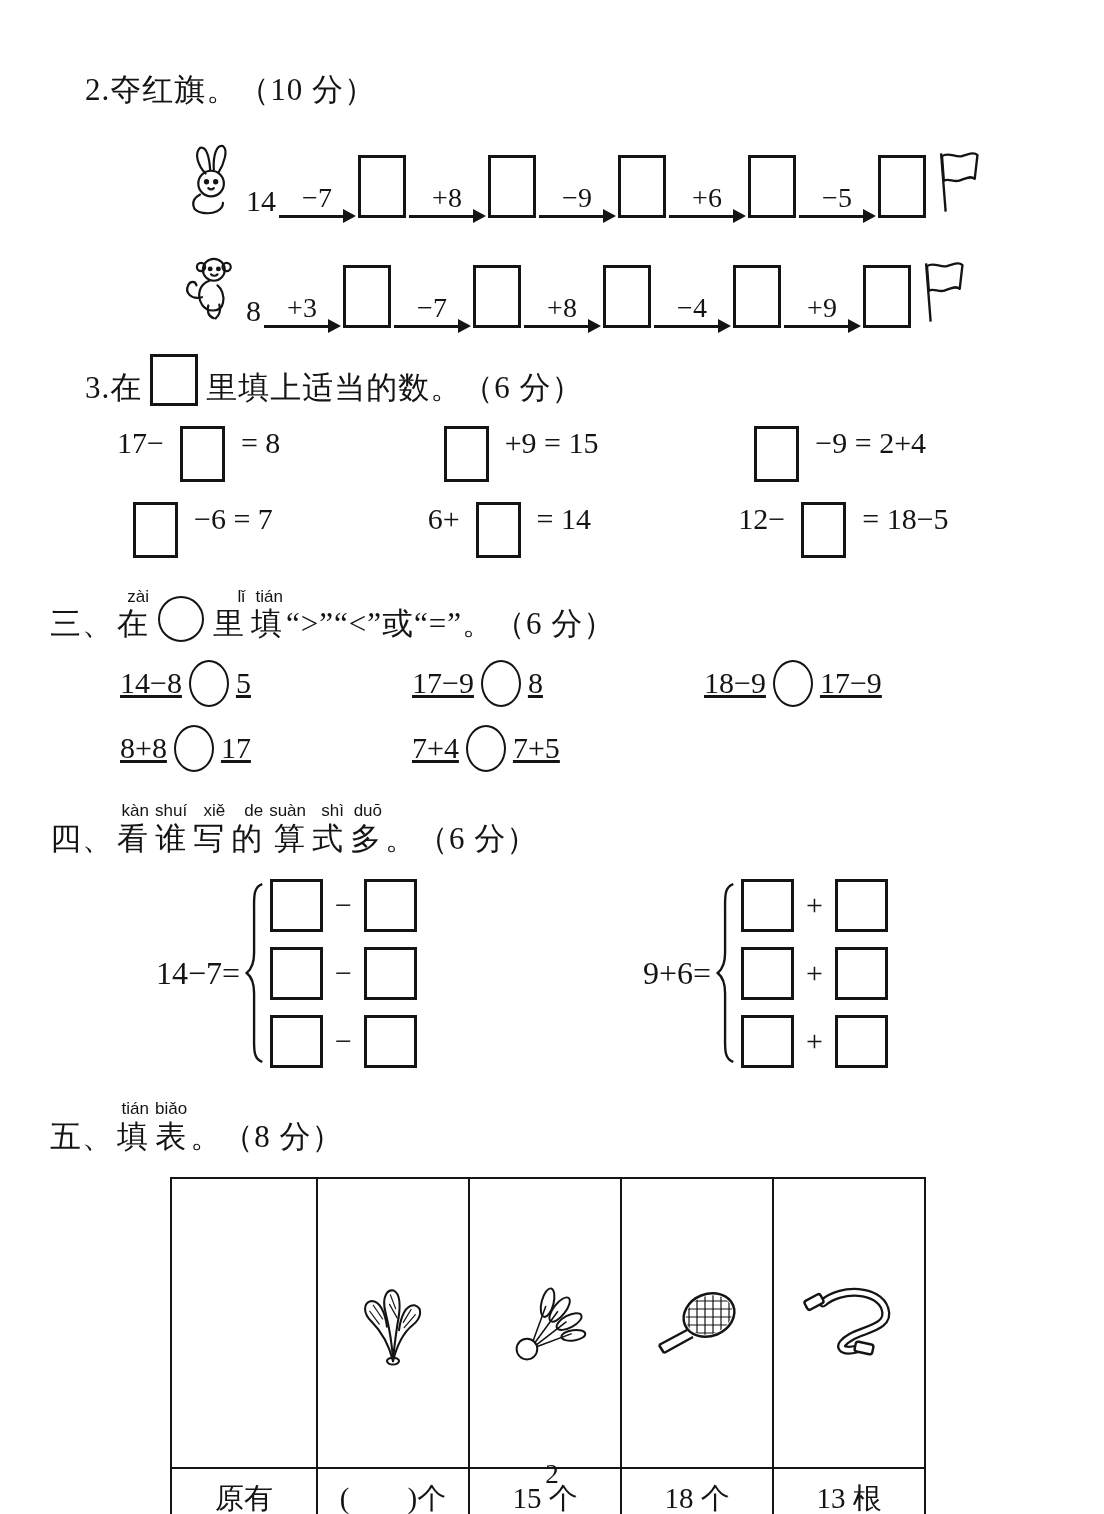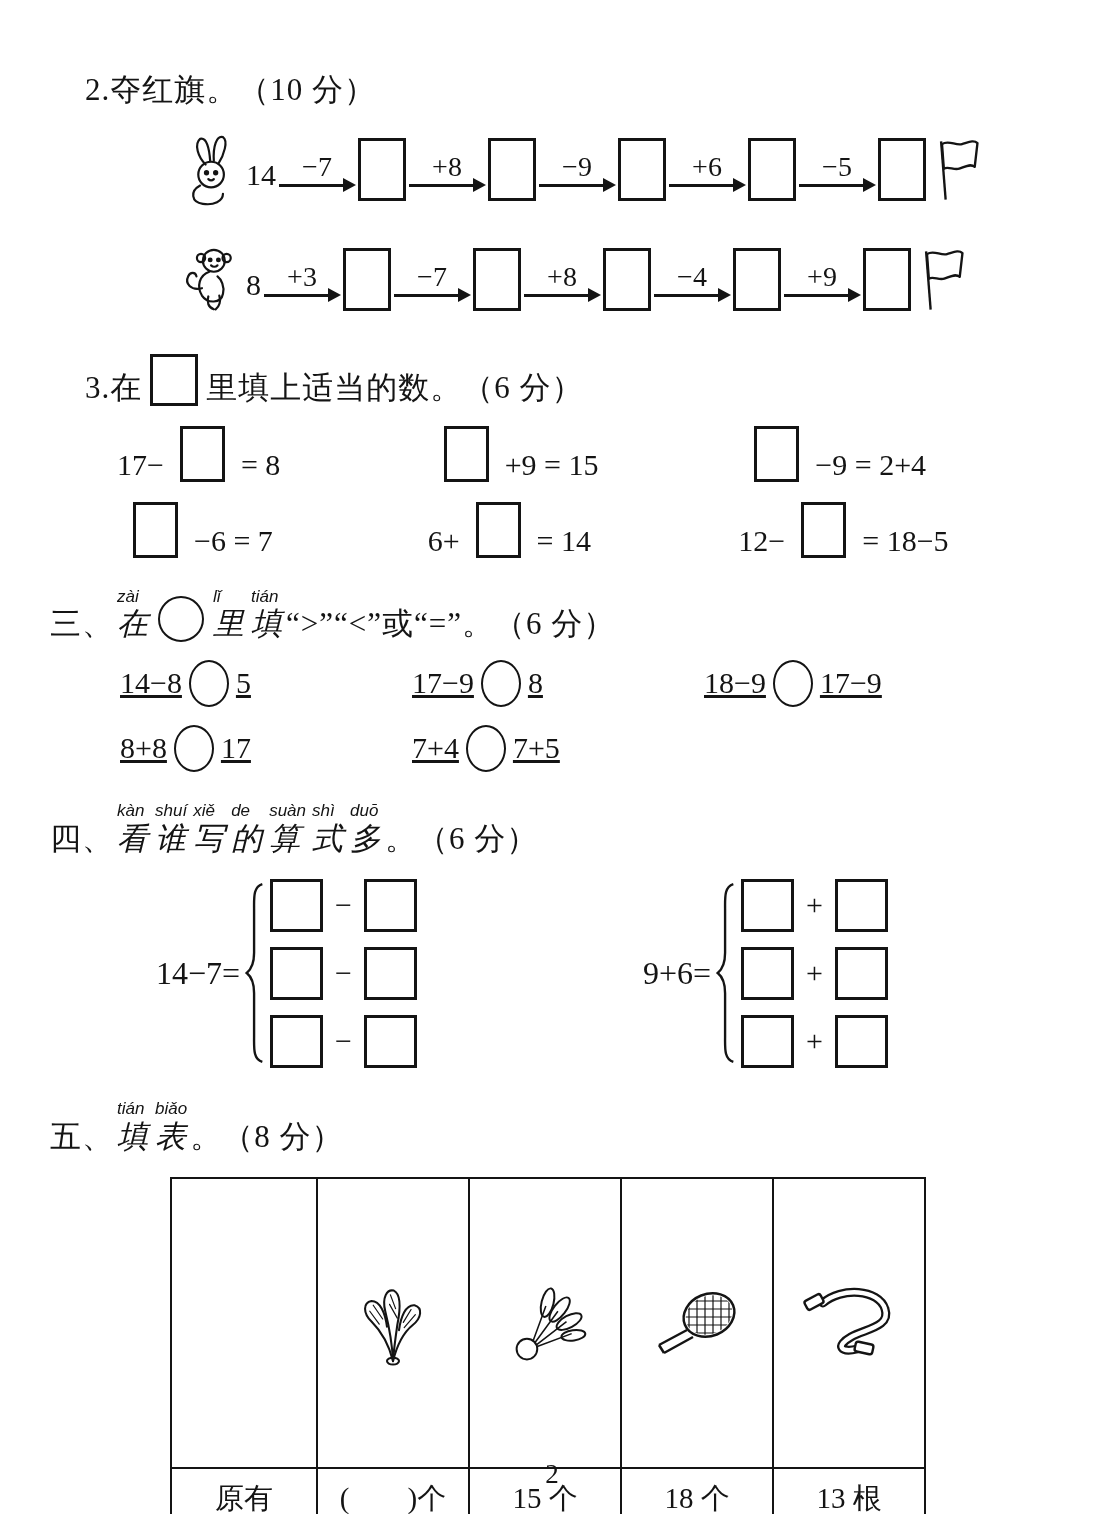--- a/index.html
+++ b/index.html
@@ -14,55 +14,55 @@
   .sheet { padding: 72px 55px 0 85px; }
 
   
   .sec-title {
     font-size: 31px;
     display: flex;
     align-items: flex-end;
     letter-spacing: 1px;
     line-height: 1.15;
   }
-  .rb { display: inline-flex; flex-direction: column; align-items: flex-start; margin: 0 3px; font-style: italic; }
+  .rb { display: inline-flex; flex-direction: column; align-items: flex-end; margin: 0 3px; }
   .rt {
     font-family: "Liberation Sans", "DejaVu Sans", sans-serif;
     font-size: 17px; line-height: 1.1; letter-spacing: 0;
   }
   .inline-box {
     display: inline-block; width: 48px; height: 52px;
     border: 3px solid #141414; margin: 0 8px; flex: none;
   }
   .big-circle {
     display: inline-block; width: 46px; height: 46px;
     border: 2.5px solid #141414; border-radius: 50%;
     margin: 0 6px; flex: none;
   }
 
   
-  .chain { display: flex; align-items: center; margin: 14px 0 6px 95px; height: 96px; }
+  .chain { display: flex; align-items: flex-end; margin: 14px 0 6px 95px; height: 96px; }
   .animal svg { width: 64px; height: 78px; display: block; }
   .start-num { font-size: 30px; margin: 10px 2px 0 2px; }
   .op { display: inline-flex; flex-direction: column; align-items: center; margin: 0 1px; }
   .op-label { font-size: 28px; line-height: 1; margin-bottom: 3px; }
   .arrow { position: relative; width: 66px; height: 3px; background: #141414; margin-right: 10px; }
   .arrow::after {
     content: ""; position: absolute; right: -11px; top: 50%;
     transform: translateY(-50%);
     border-left: 13px solid #141414;
     border-top: 7px solid transparent;
     border-bottom: 7px solid transparent;
   }
   .chain-box { width: 48px; height: 63px; border: 3px solid #141414; flex: none; margin: 0 2px; }
   .flag svg { width: 50px; height: 72px; display: block; margin-left: 4px; }
 
   
   .eq-row { display: flex; margin: 20px 0 0 32px; }
-  .eq { width: 315px; display: inline-flex; align-items: flex-end; font-size: 30px; gap: 11px; }
+  .eq { width: 315px; display: inline-flex; align-items: flex-start; font-size: 30px; gap: 11px; }
   .eq-text { white-space: pre; }
   .sq3 { width: 45px; height: 56px; border: 3px solid #141414; flex: none; margin: 0 5px; }
 
   
   .cmp-row { display: flex; margin: 18px 0 0 35px; }
   .cmp { width: 292px; display: inline-flex; align-items: center; font-size: 30px; text-decoration: underline; }
   .cmp-circle {
     width: 40px; height: 47px; border: 2.5px solid #141414;
     border-radius: 50%; flex: none; margin: 0 7px;
   }

